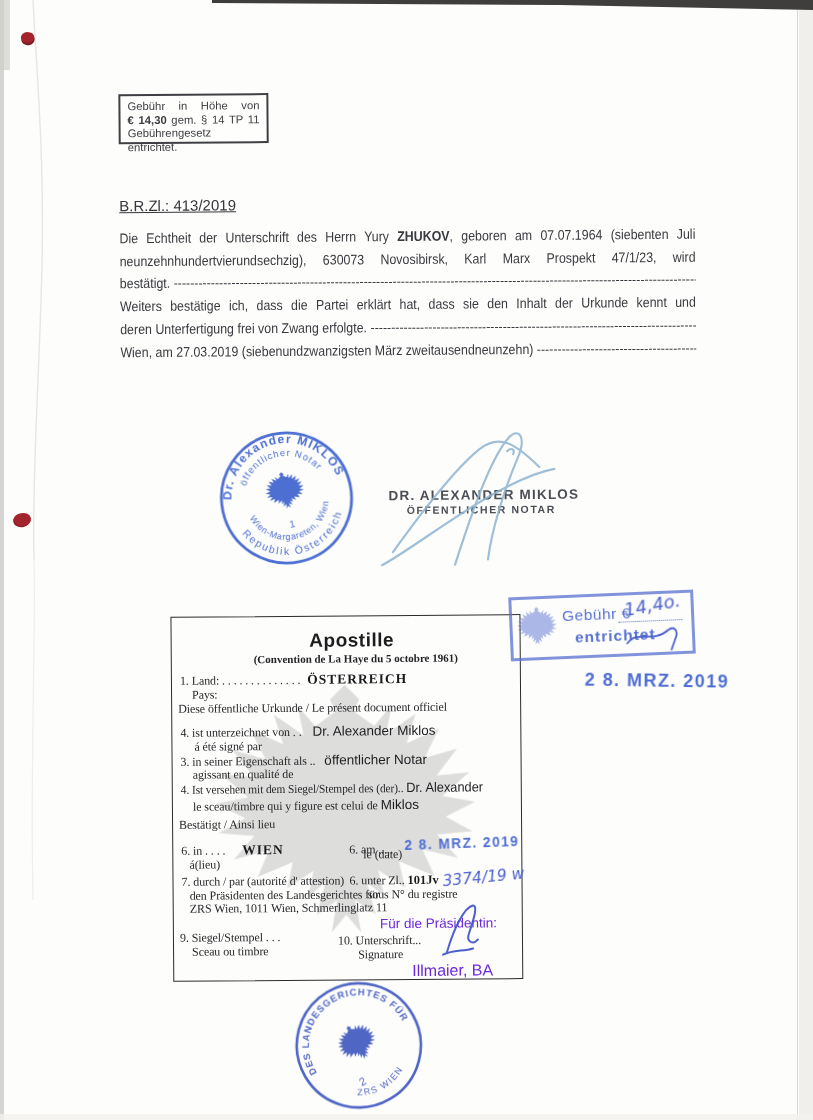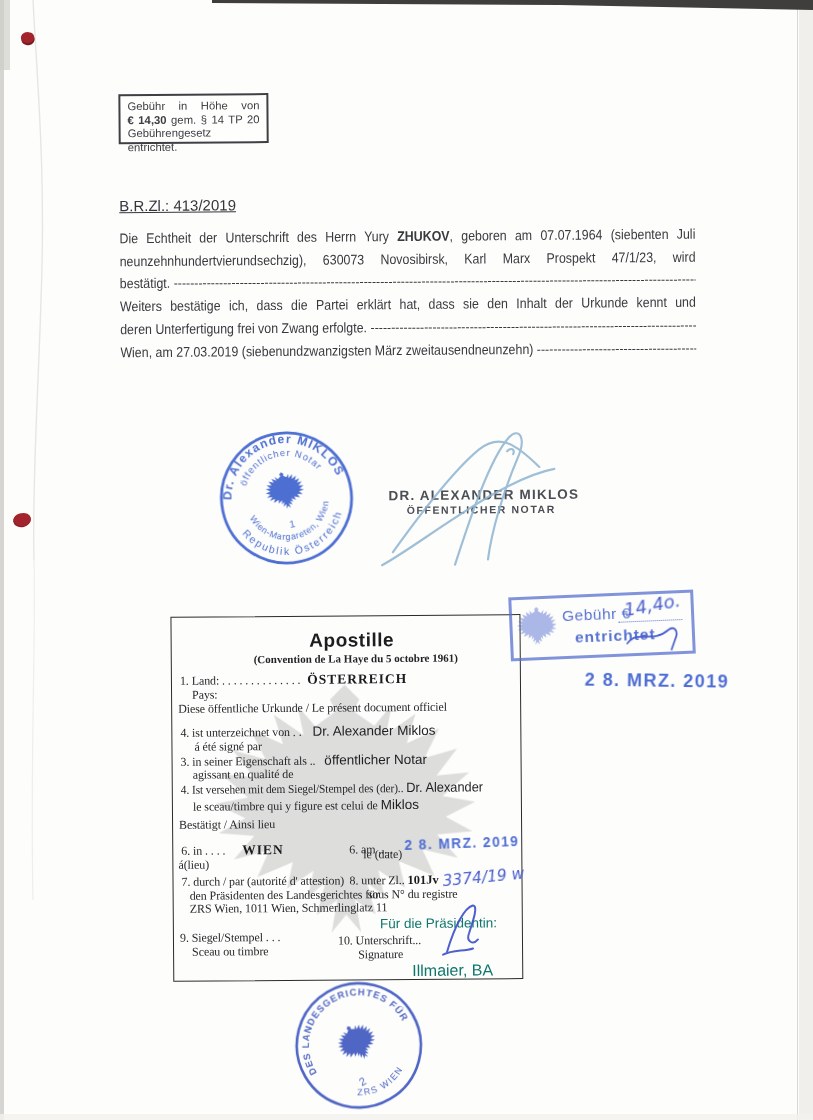--- a/index.html
+++ b/index.html
@@ -25,21 +25,21 @@
   
   .nname1{position:absolute;left:389px;top:488px;font-size:13.5px;font-weight:bold;letter-spacing:1.2px;color:#4b4e55;}
   .nname2{position:absolute;left:407px;top:504px;font-size:10.5px;font-weight:bold;letter-spacing:1.6px;color:#4b4e55;}
 
   
   .apbox{position:absolute;left:170px;top:615px;width:350px;height:365px;border:1.6px solid #2b2b2d;box-sizing:border-box;}
   .ap-line{position:absolute;white-space:nowrap;font-family:"Liberation Serif",serif;font-size:12px;
            color:#28282c;letter-spacing:-0.1px;line-height:13px;z-index:2;}
   .ap-val{font-family:"Liberation Sans",sans-serif;font-size:13.5px;color:#1f1f23;letter-spacing:0;}
   .ap-valb{font-family:"Liberation Serif",serif;font-weight:bold;font-size:13.5px;letter-spacing:1px;color:#1b1b1f;}
-  .ap-sans{font-family:"Liberation Sans",sans-serif;font-size:13.5px;color:#0f766e;letter-spacing:0;}
+  .ap-sans{font-family:"Liberation Sans",sans-serif;font-size:13.5px;color:#6d28d9;letter-spacing:0;}
   .ap-title{position:absolute;left:6px;top:13px;width:348px;text-align:center;font-size:19px;font-weight:bold;
             letter-spacing:.5px;color:#1d1d20;z-index:2;}
   .ap-sub{position:absolute;left:10px;top:36px;width:348px;text-align:center;font-family:"Liberation Serif",serif;
           font-weight:bold;font-size:11px;color:#232327;z-index:2;}
 
   
   .stamp-blue{color:#5a73d2;filter:blur(.3px);}
   .geb-box{position:absolute;left:509px;top:595px;width:179px;height:58px;border:3px solid rgba(88,112,208,.75);
            transform:rotate(-2deg);z-index:6;}
   .geb-label{position:absolute;left:50px;top:9px;font-size:15.5px;letter-spacing:.5px;}
@@ -75,21 +75,21 @@
                  L30 75 L32 66 L20 71 L24 62 L12 65 L19 57 L7 56 L16 51 L6 46 L17 44 L8 36 L19 37
                  L12 28 L23 31 L18 21 L29 26 L26 16 L36 23 L34 13 L40 20 L47 15 L45 11 Z"></path>
       </symbol>
     </defs>
   </svg>
 
   <div class="content">
 
     <div class="fee-box">
       <div class="fee-just">Gebühr in Höhe von</div>
-      <div class="fee-just"><span class="b">€ 14,30</span> <span>gem.  § 14  TP 20</span></div>
+      <div class="fee-just"><span class="b">€ 14,30</span> <span>gem.  § 14  TP 11</span></div>
       <div>Gebührengesetz entrichtet.</div>
     </div>
 
     <div class="ref">B.R.Zl.: 413/2019</div>
 
     <div class="bodyline just" style="top:227px">
       <span>Die Echtheit der Unterschrift des Herrn Yury </span><span class="b">ZHUKOV</span><span>, geboren am 07.07.1964 (siebenten Juli</span>
     </div>
     <div class="bodyline just" style="top:250px">neunzehnhundertvierundsechzig), 630073 Novosibirsk, Karl Marx Prospekt 47/1/23, wird</div>
     <div class="bodyline dash" style="top:272px">bestätigt. ---------------------------------------------------------------------------------------------------------------------------------------------------------------------</div>
@@ -170,31 +170,31 @@
         <span>le sceau/timbre qui y figure est celui de</span>
         <span class="ap-val" style="margin-left:0">Miklos</span>
       </div>
 
       <div class="ap-line" style="left:6px;top:201px">Bestätigt / Ainsi lieu</div>
 
       <div class="ap-line" style="left:8px;top:226px">
         <span>6. in . . . .</span>
         <span class="ap-valb" style="margin-left:14px">WIEN</span>
       </div>
-      <div class="ap-line" style="left:5px;top:241px">á(lieu)</div>
+      <div class="ap-line" style="left:16px;top:241px">á(lieu)</div>
 
       <div class="ap-line" style="left:176px;top:227px">6. am .....</div>
       <div class="ap-line" style="left:190px;top:232px">le (date)</div>
 
       <div class="ap-line" style="left:8px;top:258px">7. durch / par (autorité d' attestion)</div>
       <div class="ap-line" style="left:16px;top:272px">den Präsidenten des Landesgerichtes für</div>
       <div class="ap-line" style="left:16px;top:285px">ZRS Wien, 1011 Wien, Schmerlinglatz 11</div>
 
       <div class="ap-line" style="left:176px;top:258px">
-        <span>8. unter Zl..</span>
+        <span>6. unter Zl..</span>
         <span class="ap-valb" style="font-size:12.5px;letter-spacing:0;margin-left:0">101Jv</span>
       </div>
       <div class="ap-line" style="left:194px;top:272px">sous N°  du registre</div>
 
       <div class="ap-line ap-sans" style="left:206px;top:301px">Für die Präsidentin:</div>
 
       <div class="ap-line" style="left:6px;top:314px">9. Siegel/Stempel . . .</div>
       <div class="ap-line" style="left:18px;top:328px">Sceau ou timbre</div>
 
       <div class="ap-line" style="left:164px;top:318px">10. Unterschrift...</div>

